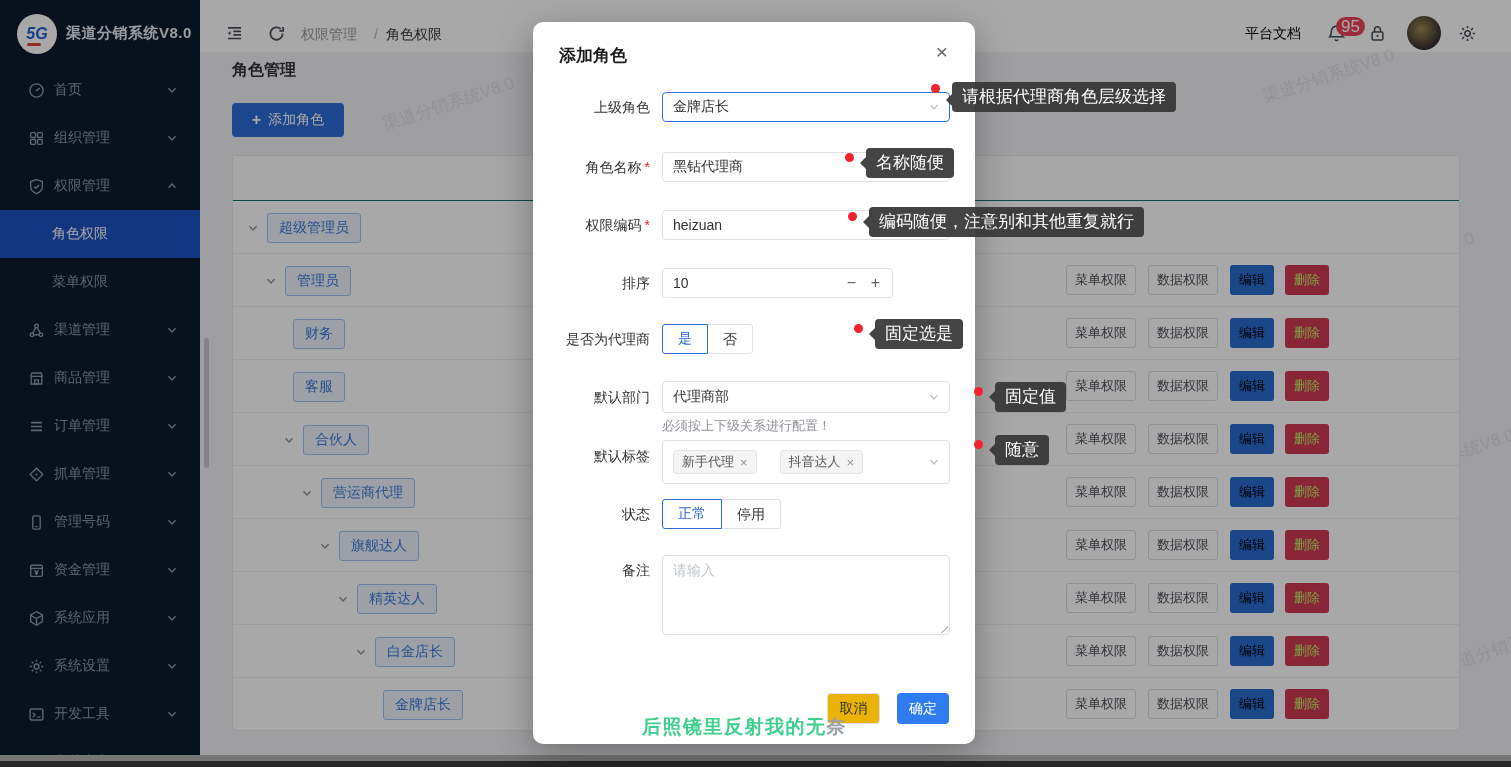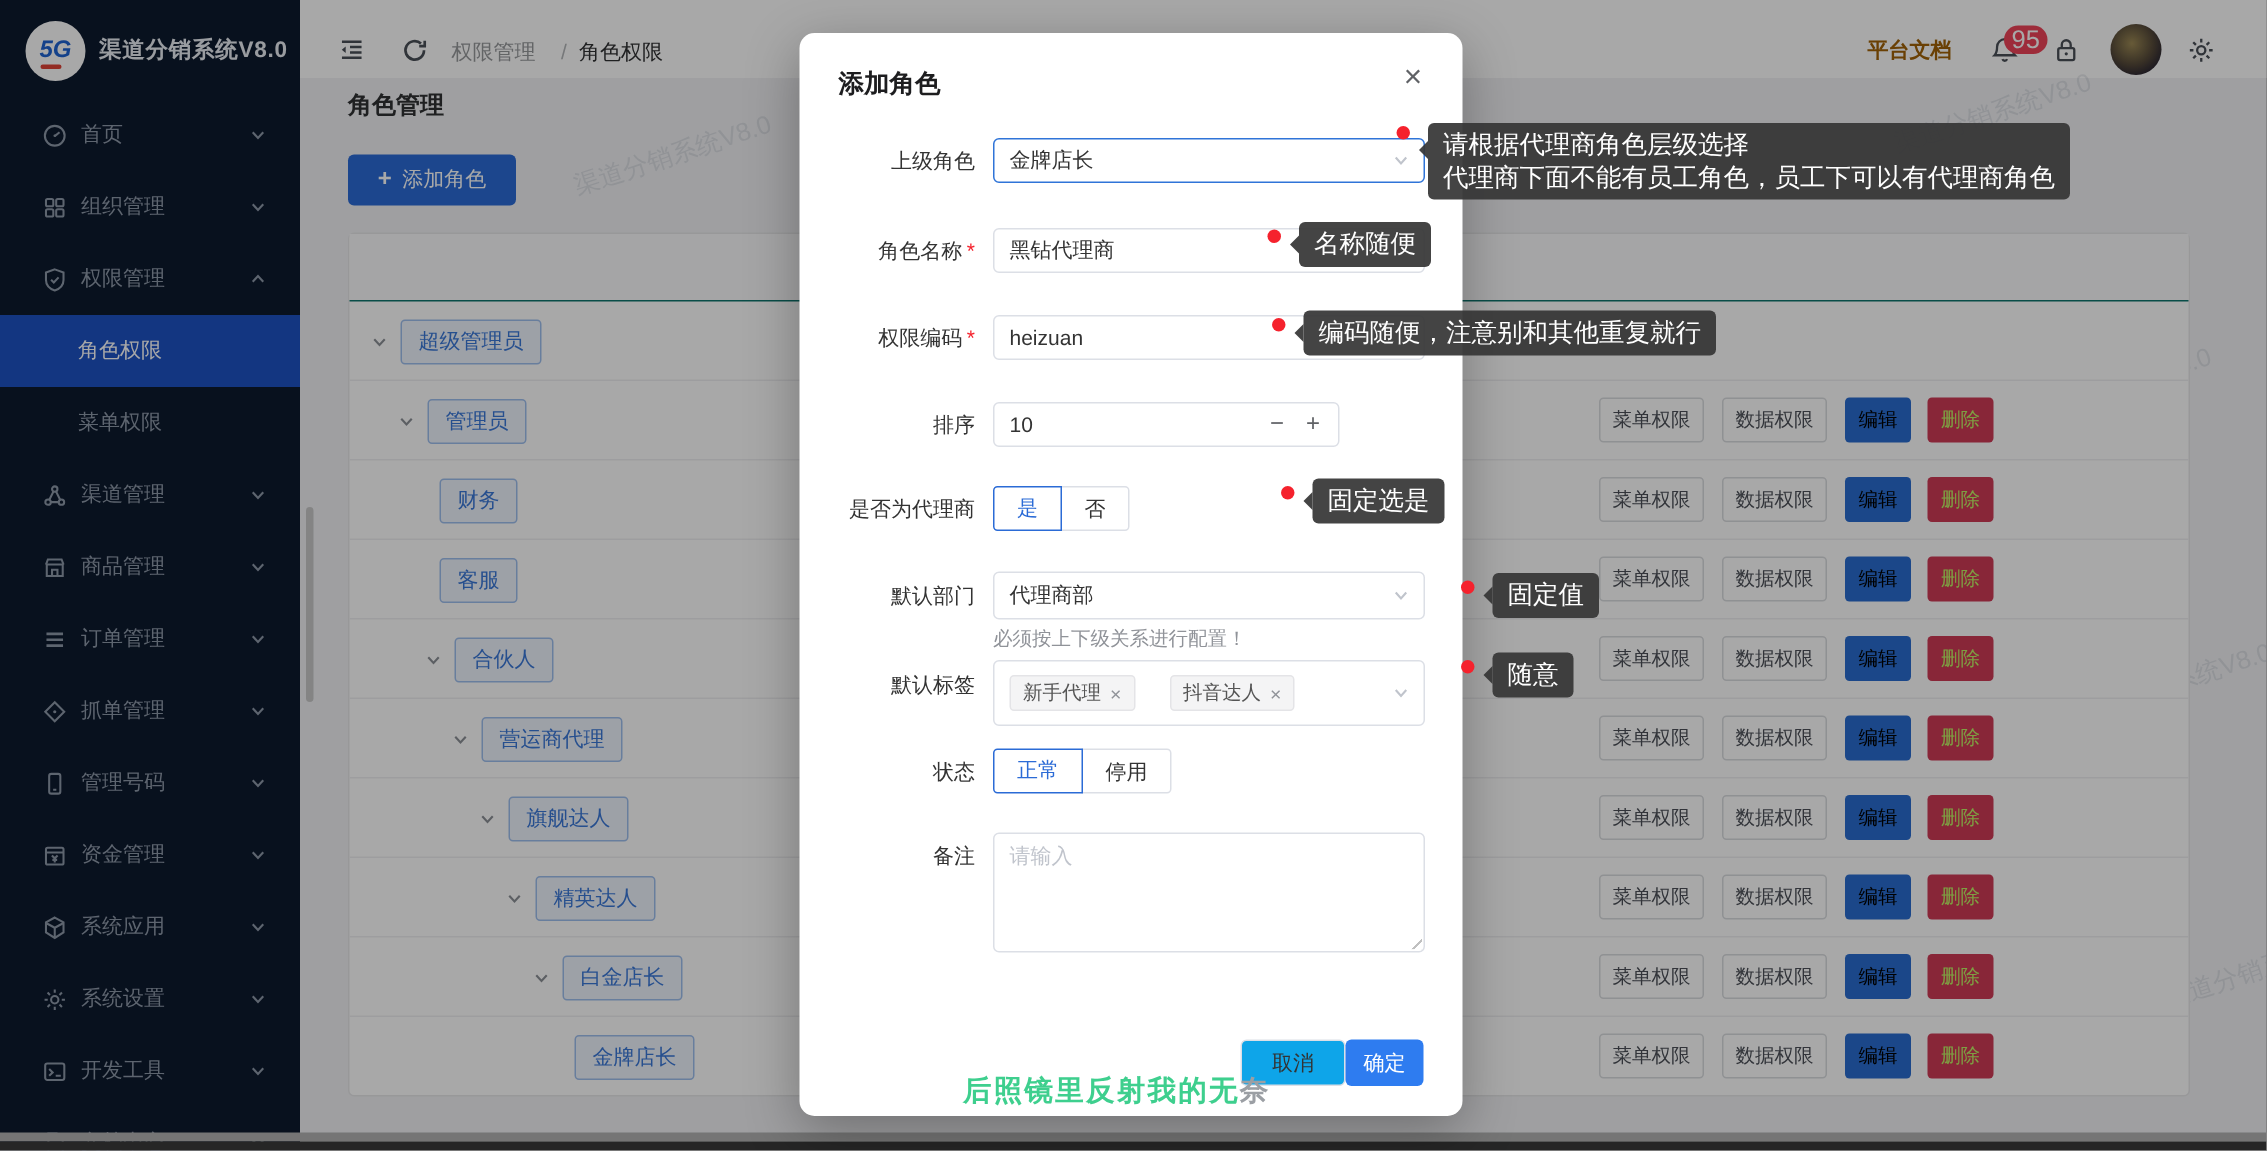--- a/index.html
+++ b/index.html
@@ -25,21 +25,21 @@
   .sub-item.active { background:#1d52c4; color:#fff; }
 
   
   .topbar { position:absolute; left:200px; top:0; width:1311px; height:52px; background:#fff; z-index:1; }
   .tb-icon { position:absolute; top:24px; width:19px; height:19px; color:#4a4f57; cursor:pointer; }
   .tb-icon svg { width:19px; height:19px; }
   .crumb { position:absolute; top:26px; font-size:14px; }
   .crumb-gray { color:#97999c; }
   .crumb-dark { color:#303133; margin-left:10px; }
   .crumb-sep { color:#b4b6b9; margin-left:10px; }
-  .docs-link { position:absolute; left:1245px; top:25px; color:#a16207; font-size:14px; font-weight:bold; cursor:pointer; }
+  .docs-link { position:absolute; left:1245px; top:25px; color:#000000; font-size:14px; font-weight:normal; cursor:pointer; }
   .badge { position:absolute; left:1336px; top:17px; min-width:27px; height:19px; background:#ee4459; border-radius:10px;
            color:#fff; font-size:17px; line-height:19px; text-align:center; padding:0 5px; z-index:3; }
   .avatar { position:absolute; left:1407px; top:16px; width:34px; height:34px; border-radius:50%;
             background:radial-gradient(circle at 42% 38%, #9d8a55, #574b3a 48%, #262231 80%); cursor:pointer; }
 
   
   .content { position:absolute; left:200px; top:52px; width:1311px; height:715px; z-index:1; }
   .page-title { position:absolute; left:32px; top:8px; font-size:16px; font-weight:bold; color:#303133; }
   .add-btn { position:absolute; left:32px; top:51px; width:112px; height:34px; background:#2b6bd6; border-radius:4px;
              color:#fff; font-size:14px; display:flex; align-items:center; justify-content:center; gap:7px; cursor:pointer; }
@@ -100,21 +100,21 @@
           color:#555; display:flex; align-items:center; gap:6px; }
   .chip-x { color:#909399; font-size:13px; cursor:pointer; }
   .m-textarea { width:288px; height:80px; border:1px solid #dcdfe6; border-radius:4px; font-size:14px; color:#333;
                 padding:6px 10px; resize:none; font-family:inherit; }
   .m-textarea::placeholder { color:#c0c4cc; }
   .resize-corner { position:absolute; right:2px; bottom:2px; width:10px; height:10px;
                    background:repeating-linear-gradient(135deg,#c0c0c0 0 1.5px,transparent 1.5px 4.5px);
                    clip-path:polygon(100% 0,100% 100%,0 100%); pointer-events:none; }
   .m-btn { position:absolute; top:671px; height:31px; border-radius:4px; font-size:14px; display:flex; align-items:center;
            justify-content:center; cursor:pointer; }
-  .btn-cancel { left:294px; width:70px; background:#0ea5e9; border:1px solid #dcdfe6; color:#333; }
+  .btn-cancel { left:294px; width:53px; background:#eab308; border:1px solid #dcdfe6; color:#333; }
   .btn-ok { left:364px; width:52px; background:#2e7cf0; color:#fff; }
 
   
   .dot { position:absolute; width:9px; height:9px; border-radius:50%; background:#f5222d; z-index:40; }
   .tip { position:absolute; background:rgba(54,54,54,.93); color:#fff; font-size:17px; line-height:21.5px;
          padding:4px 10px; border-radius:4px; white-space:nowrap; z-index:40; }
   .tip .arr { position:absolute; left:-6px; border:6px solid transparent; border-right-color:rgba(54,54,54,.93); border-left:0; }
   .lyric { position:absolute; left:642px; top:714px; font-size:19px; font-weight:bold; letter-spacing:1.5px; z-index:40; }
   .lyric .hl { color:#3ecf8e; }
   .lyric .rest { color:#9b9fa4; }
@@ -651,21 +651,20 @@
     </div>
 
     <div class="m-btn btn-cancel">取消</div>
     <div class="m-btn btn-ok">确定</div>
   </div>
 
   <div id="annot-layer">
       <div class="dot" style="left: 931px; top: 84px;"></div>
       <div class="tip" style="left: 952px; top: 82px;">
         <div>请根据代理商角色层级选择</div>
-        <div>代理商下面不能有员工角色，员工下可以有代理商角色</div>
         <span class="arr" style="top:12px"></span>
       </div>
       <div class="dot" style="left: 845px; top: 153px;"></div>
       <div class="tip" style="left: 866px; top: 148px;">
         <div>名称随便</div>
         <span class="arr" style="top:50%;margin-top:-6px"></span>
       </div>
       <div class="dot" style="left: 848px; top: 212px;"></div>
       <div class="tip" style="left: 869px; top: 207px;">
         <div>编码随便，注意别和其他重复就行</div>

